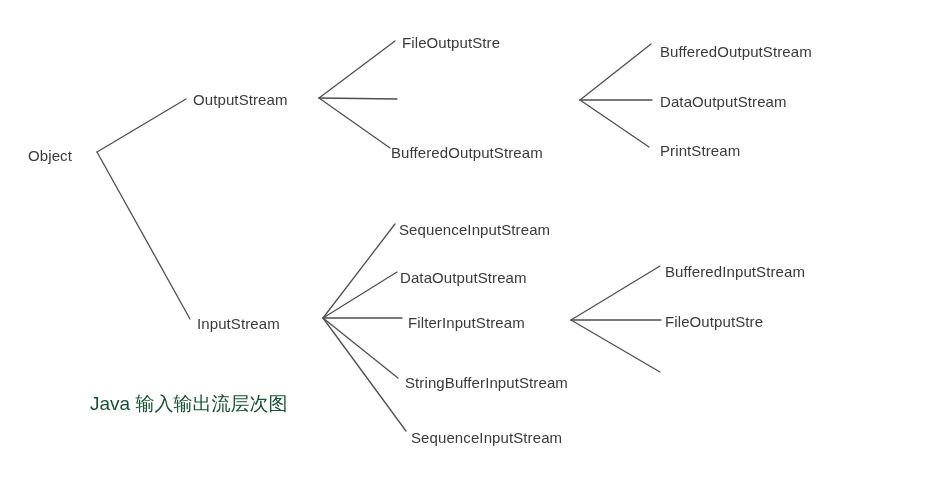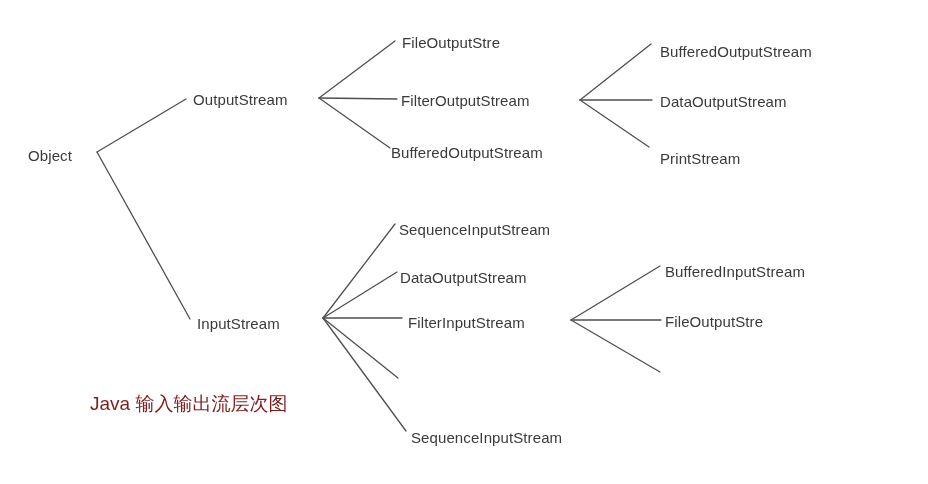--- a/index.html
+++ b/index.html
@@ -31,21 +31,21 @@
     font-size: 15px;
     color: #3a3a3a;
     white-space: nowrap;
     line-height: 1;
     letter-spacing: 0.1px;
   }
   .caption {
     position: absolute;
     transform: translateY(-50%);
     font-size: 19px;
-    color: #7f1d1d;
+    color: #14532d;
     white-space: nowrap;
     line-height: 1;
     text-align: right;
   }
 </style>
 </head>
 <body>
 
 <div class="stage">
 
@@ -69,28 +69,28 @@
     <line x1="323" y1="318" x2="406" y2="431"></line>
 
     <line x1="571" y1="320" x2="660" y2="266"></line>
     <line x1="571" y1="320" x2="661" y2="320"></line>
     <line x1="571" y1="320" x2="660" y2="372"></line>
   </svg>
 
   <div class="node" style="left:28px;  top:155px">Object</div>
   <div class="node" style="left:193px; top:99px">OutputStream</div>
   <div class="node" style="left:402px; top:42px">FileOutputStre</div>
-  <div class="node" style="left:401px; top:100px">FilterOutputStream</div>
   <div class="node" style="left:391px; top:152px">BufferedOutputStream</div>
   <div class="node" style="left:660px; top:51px">BufferedOutputStream</div>
   <div class="node" style="left:660px; top:101px">DataOutputStream</div>
-  <div class="node" style="left:660px; top:158px">PrintStream</div>
+  <div class="node" style="left:660px; top:150px">PrintStream</div>
   <div class="node" style="left:197px; top:323px">InputStream</div>
   <div class="node" style="left:399px; top:229px">SequenceInputStream</div>
   <div class="node" style="left:400px; top:277px">DataOutputStream</div>
   <div class="node" style="left:408px; top:322px">FilterInputStream</div>
+  <div class="node" style="left:405px; top:382px">StringBufferInputStream</div>
   <div class="node" style="left:411px; top:437px">SequenceInputStream</div>
   <div class="node" style="left:665px; top:271px">BufferedInputStream</div>
   <div class="node" style="left:665px; top:321px">FileOutputStre</div>
 
   <div class="caption" style="left:90px; top:403px">Java 输入输出流层次图</div>
 
 </div>
 
 </body></html>

